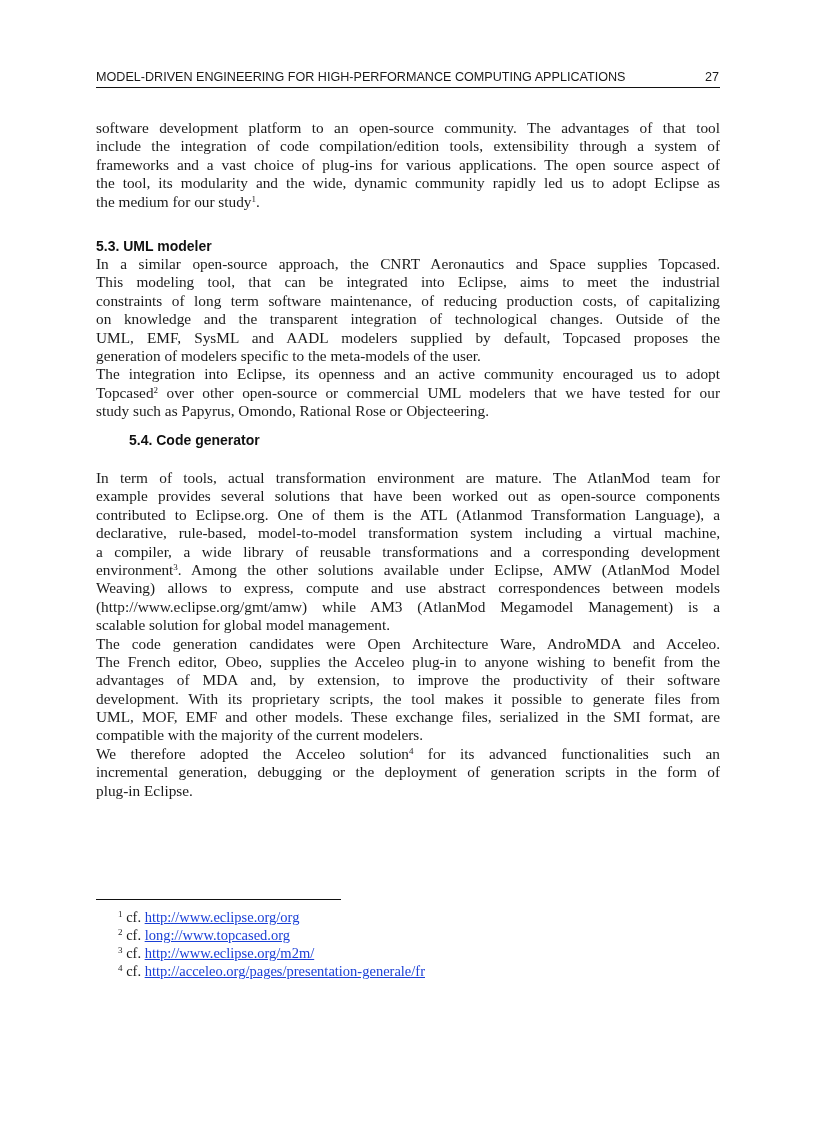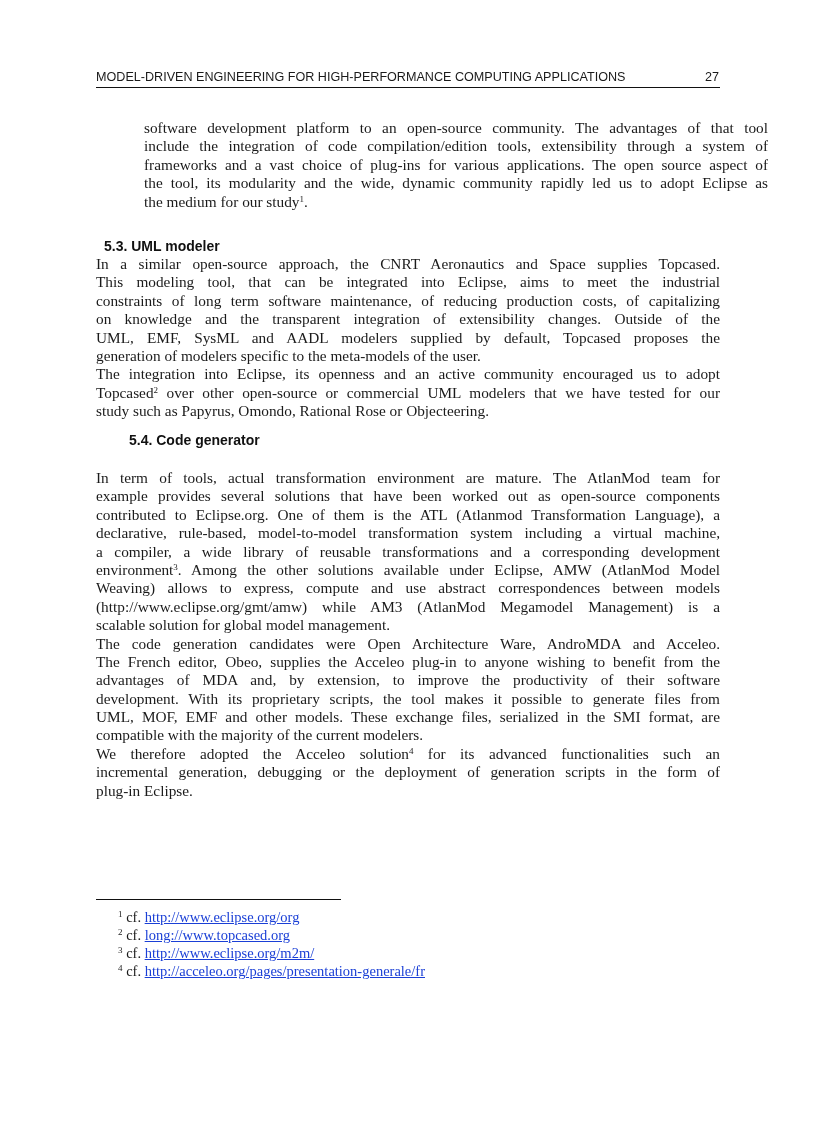--- a/index.html
+++ b/index.html
@@ -28,34 +28,34 @@
   .fn a { color: #1a3fd6; text-decoration: underline; }
 </style>
 </head>
 <body>
 
 <div class="running-head">
   <span>MODEL-DRIVEN ENGINEERING FOR HIGH-PERFORMANCE COMPUTING APPLICATIONS</span>
   <span class="pg">27</span>
 </div>
 
-<div class="block" style="top:119px;margin-left:48px;">
+<div class="block" style="top:119px;">
   <div class="line">software development platform to an open-source community. The advantages of that tool</div>
   <div class="line">include the integration of code compilation/edition tools, extensibility through a system of</div>
   <div class="line">frameworks and a vast choice of plug-ins for various applications. The open source aspect of</div>
   <div class="line">the tool, its modularity and the wide, dynamic community rapidly led us to adopt Eclipse as</div>
   <div class="line last"><span>the medium for our study</span><sup>1</sup><span>.</span></div>
 </div>
 
-<div class="heading" style="top:238px;margin-left:8px;">5.3. UML modeler</div>
+<div class="heading" style="top:238px;">5.3. UML modeler</div>
 <div class="block" style="top:255px;">
   <div class="line">In a similar open-source approach, the CNRT Aeronautics and Space supplies Topcased.</div>
   <div class="line">This modeling tool, that can be integrated into Eclipse, aims to meet the industrial</div>
   <div class="line">constraints of long term software maintenance, of reducing production costs, of capitalizing</div>
-  <div class="line">on knowledge and the transparent integration of extensibility changes. Outside of the</div>
+  <div class="line">on knowledge and the transparent integration of technological changes. Outside of the</div>
   <div class="line">UML, EMF, SysML and AADL modelers supplied by default, Topcased proposes the</div>
   <div class="line last">generation of modelers specific to the meta-models of the user.</div>
   <div class="line">The integration into Eclipse, its openness and an active community encouraged us to adopt</div>
   <div class="line"><span>Topcased</span><sup>2</sup><span> over other open-source or commercial UML modelers that we have tested for our</span></div>
   <div class="line last">study such as Papyrus, Omondo, Rational Rose or Objecteering.</div>
 </div>
 
 <div class="heading" style="top:432px;margin-left:33px;">5.4. Code generator</div>
 <div class="block" style="top:469px;">
   <div class="line">In term of tools, actual transformation environment are mature. The AtlanMod team for</div>

